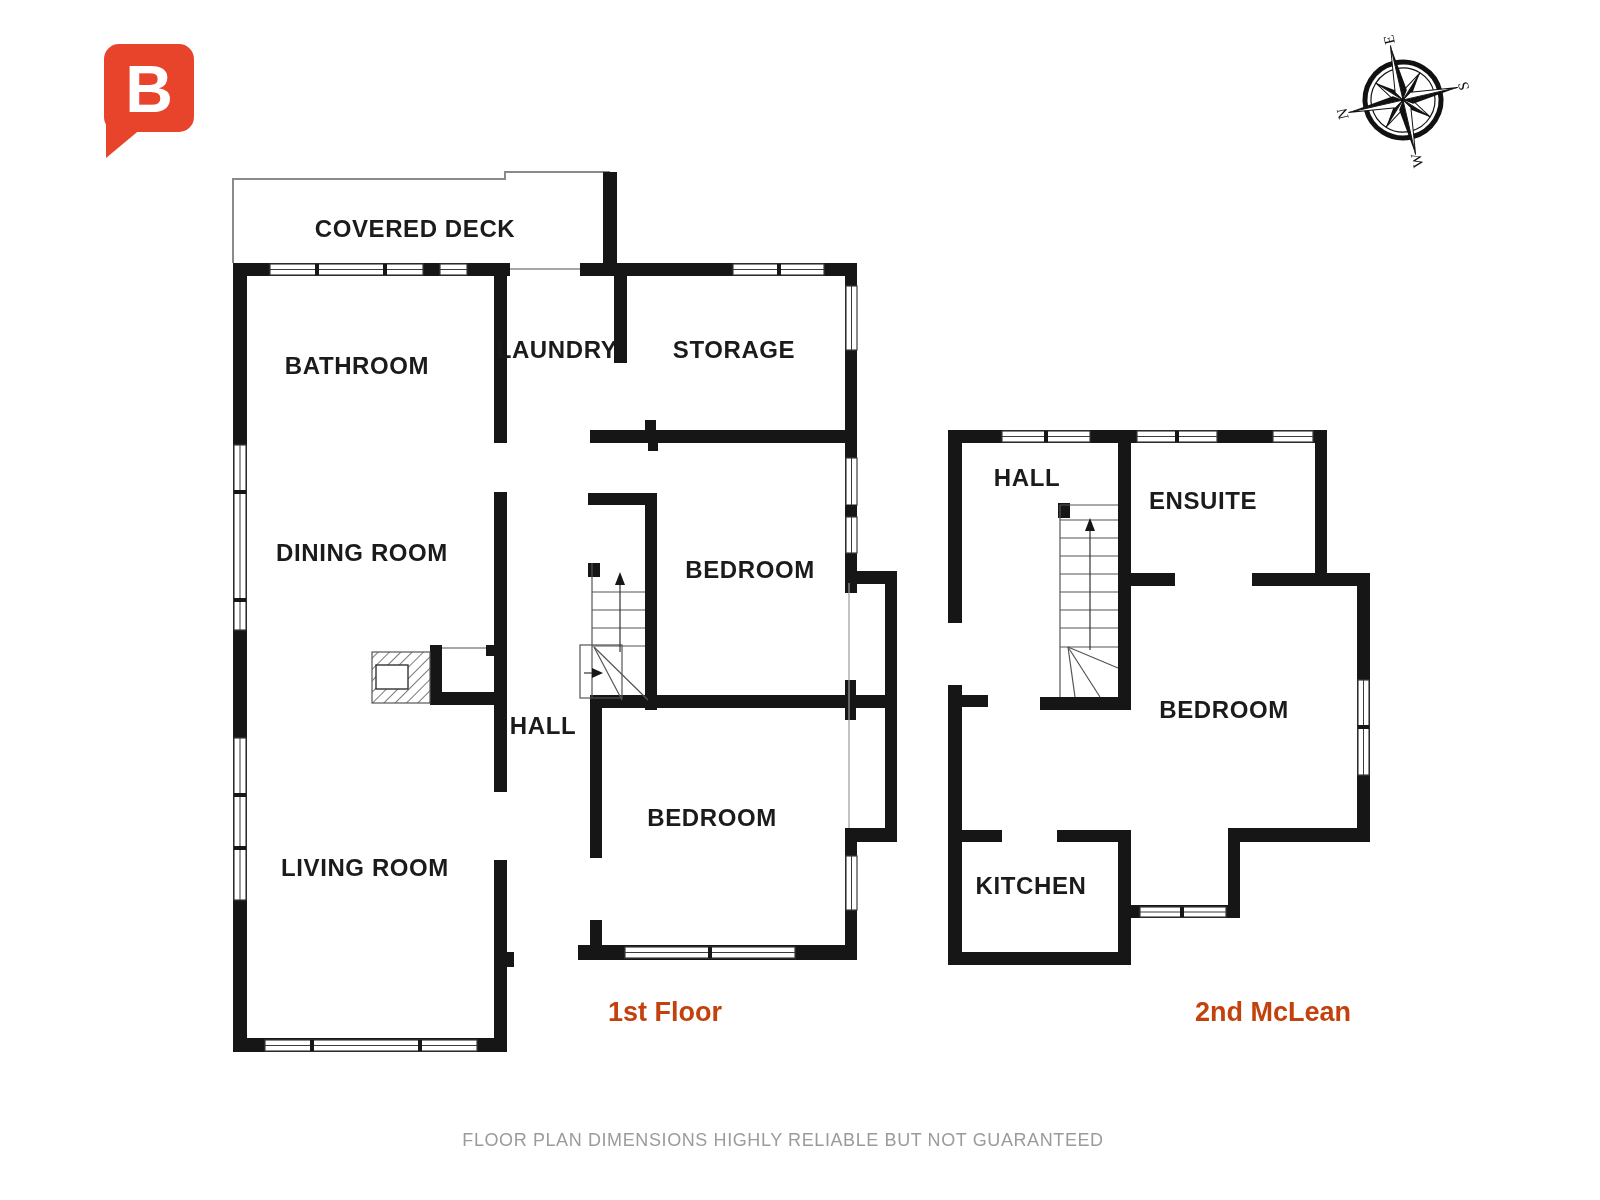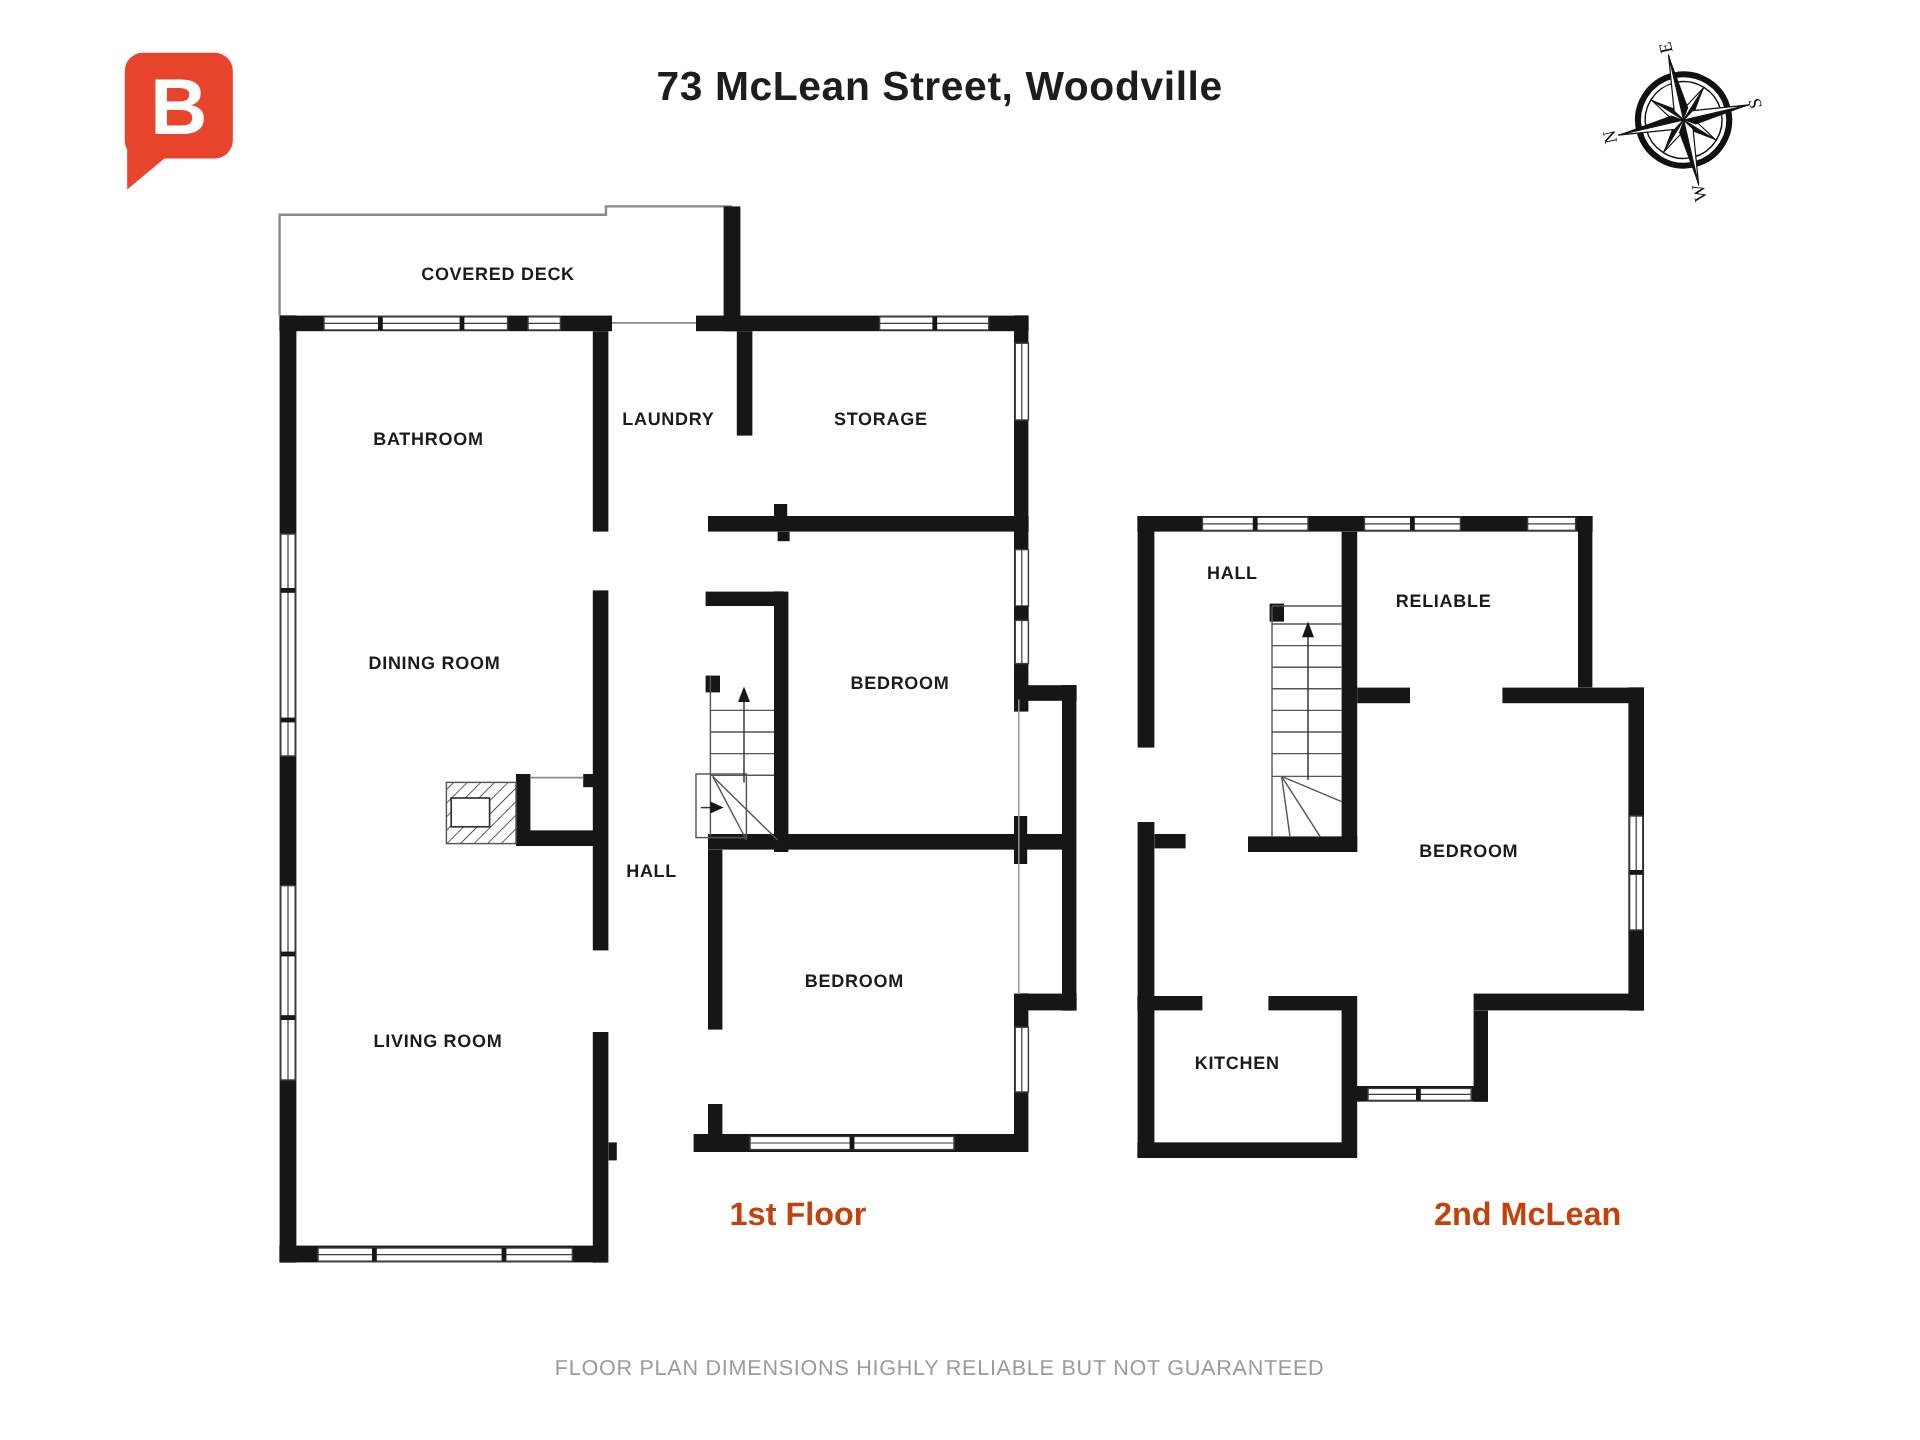--- a/index.html
+++ b/index.html
@@ -1,41 +1,40 @@
 <!DOCTYPE html>
 <html><head>
 <meta charset="utf-8">
 <style>
   html,body{margin:0;padding:0;background:#ffffff;}
   .canvas{position:relative;width:1600px;height:1200px;background:#ffffff;overflow:hidden;
           font-family:"Liberation Sans",sans-serif;}
   .page-title{position:absolute;left:783px;top:73px;transform:translate(-50%,-50%);
               font-size:34px;font-weight:700;color:#1d1d1d;letter-spacing:.5px;white-space:nowrap;}
-  .room-label{position:absolute;transform:translate(-50%,-50%);font-size:15px;font-weight:700;
+  .room-label{position:absolute;transform:translate(-50%,-50%);font-size:24px;font-weight:700;
               color:#1b1b1b;letter-spacing:.6px;white-space:nowrap;}
   .floor-label{position:absolute;transform:translate(-50%,-50%);font-size:27px;font-weight:700;
                color:#c2410c;white-space:nowrap;}
   .footer-text{position:absolute;left:783px;top:1140px;transform:translate(-50%,-50%);
                font-size:18px;font-weight:400;color:#9b9b9b;letter-spacing:.6px;white-space:nowrap;}
   .plan-svg{position:absolute;left:0;top:0;}
   .logo{position:absolute;left:98px;top:40px;width:100px;height:125px;}
   .compass{position:absolute;left:1328px;top:25px;width:150px;height:150px;}
 </style>
 </head>
 <body>
 
 <div class="canvas">
 
   <svg class="logo" viewBox="0 0 100 125">
     <rect x="6" y="4" width="90" height="88" rx="15" fill="#e8432b"></rect>
     <polygon points="8,84 8,118 44,88" fill="#e8432b"></polygon>
     <text x="51" y="72" text-anchor="middle" font-family="Liberation Sans, sans-serif" font-size="66" font-weight="700" fill="#ffffff">B</text>
   </svg>
 
-  <div class="page-title">73 McLean Street, Woodville</div>
 
   <svg class="compass" viewBox="0 0 150 150">
     <g transform="translate(75,75) rotate(-103)">
       <circle r="38" fill="none" stroke="#111" stroke-width="5"></circle>
       <circle r="32" fill="none" stroke="#111" stroke-width="1.2"></circle>
 
       <g>
         <g transform="rotate(45)">
           <polygon points="0,-32 5,-7 0,0" fill="#111"></polygon>
           <polygon points="0,-32 -5,-7 0,0" fill="#fff" stroke="#111" stroke-width="1"></polygon>
@@ -278,20 +277,20 @@
   <div class="room-label" style="left:557px;top:350px">LAUNDRY</div>
   <div class="room-label" style="left:734px;top:350px">STORAGE</div>
   <div class="room-label" style="left:362px;top:553px">DINING ROOM</div>
   <div class="room-label" style="left:750px;top:570px">BEDROOM</div>
   <div class="room-label" style="left:543px;top:726px">HALL</div>
   <div class="room-label" style="left:712px;top:818px">BEDROOM</div>
   <div class="room-label" style="left:365px;top:868px">LIVING ROOM</div>
   <div class="floor-label" style="left:665px;top:1012px">1st Floor</div>
 
   <div class="room-label" style="left:1027px;top:478px">HALL</div>
-  <div class="room-label" style="left:1203px;top:501px">RELIABLE</div>
+  <div class="room-label" style="left:1203px;top:501px">ENSUITE</div>
   <div class="room-label" style="left:1224px;top:710px">BEDROOM</div>
   <div class="room-label" style="left:1031px;top:886px">KITCHEN</div>
   <div class="floor-label" style="left:1273px;top:1012px">2nd McLean</div>
 
   <div class="footer-text">FLOOR PLAN DIMENSIONS HIGHLY RELIABLE BUT NOT GUARANTEED</div>
 
 </div>
 
 </body></html>

